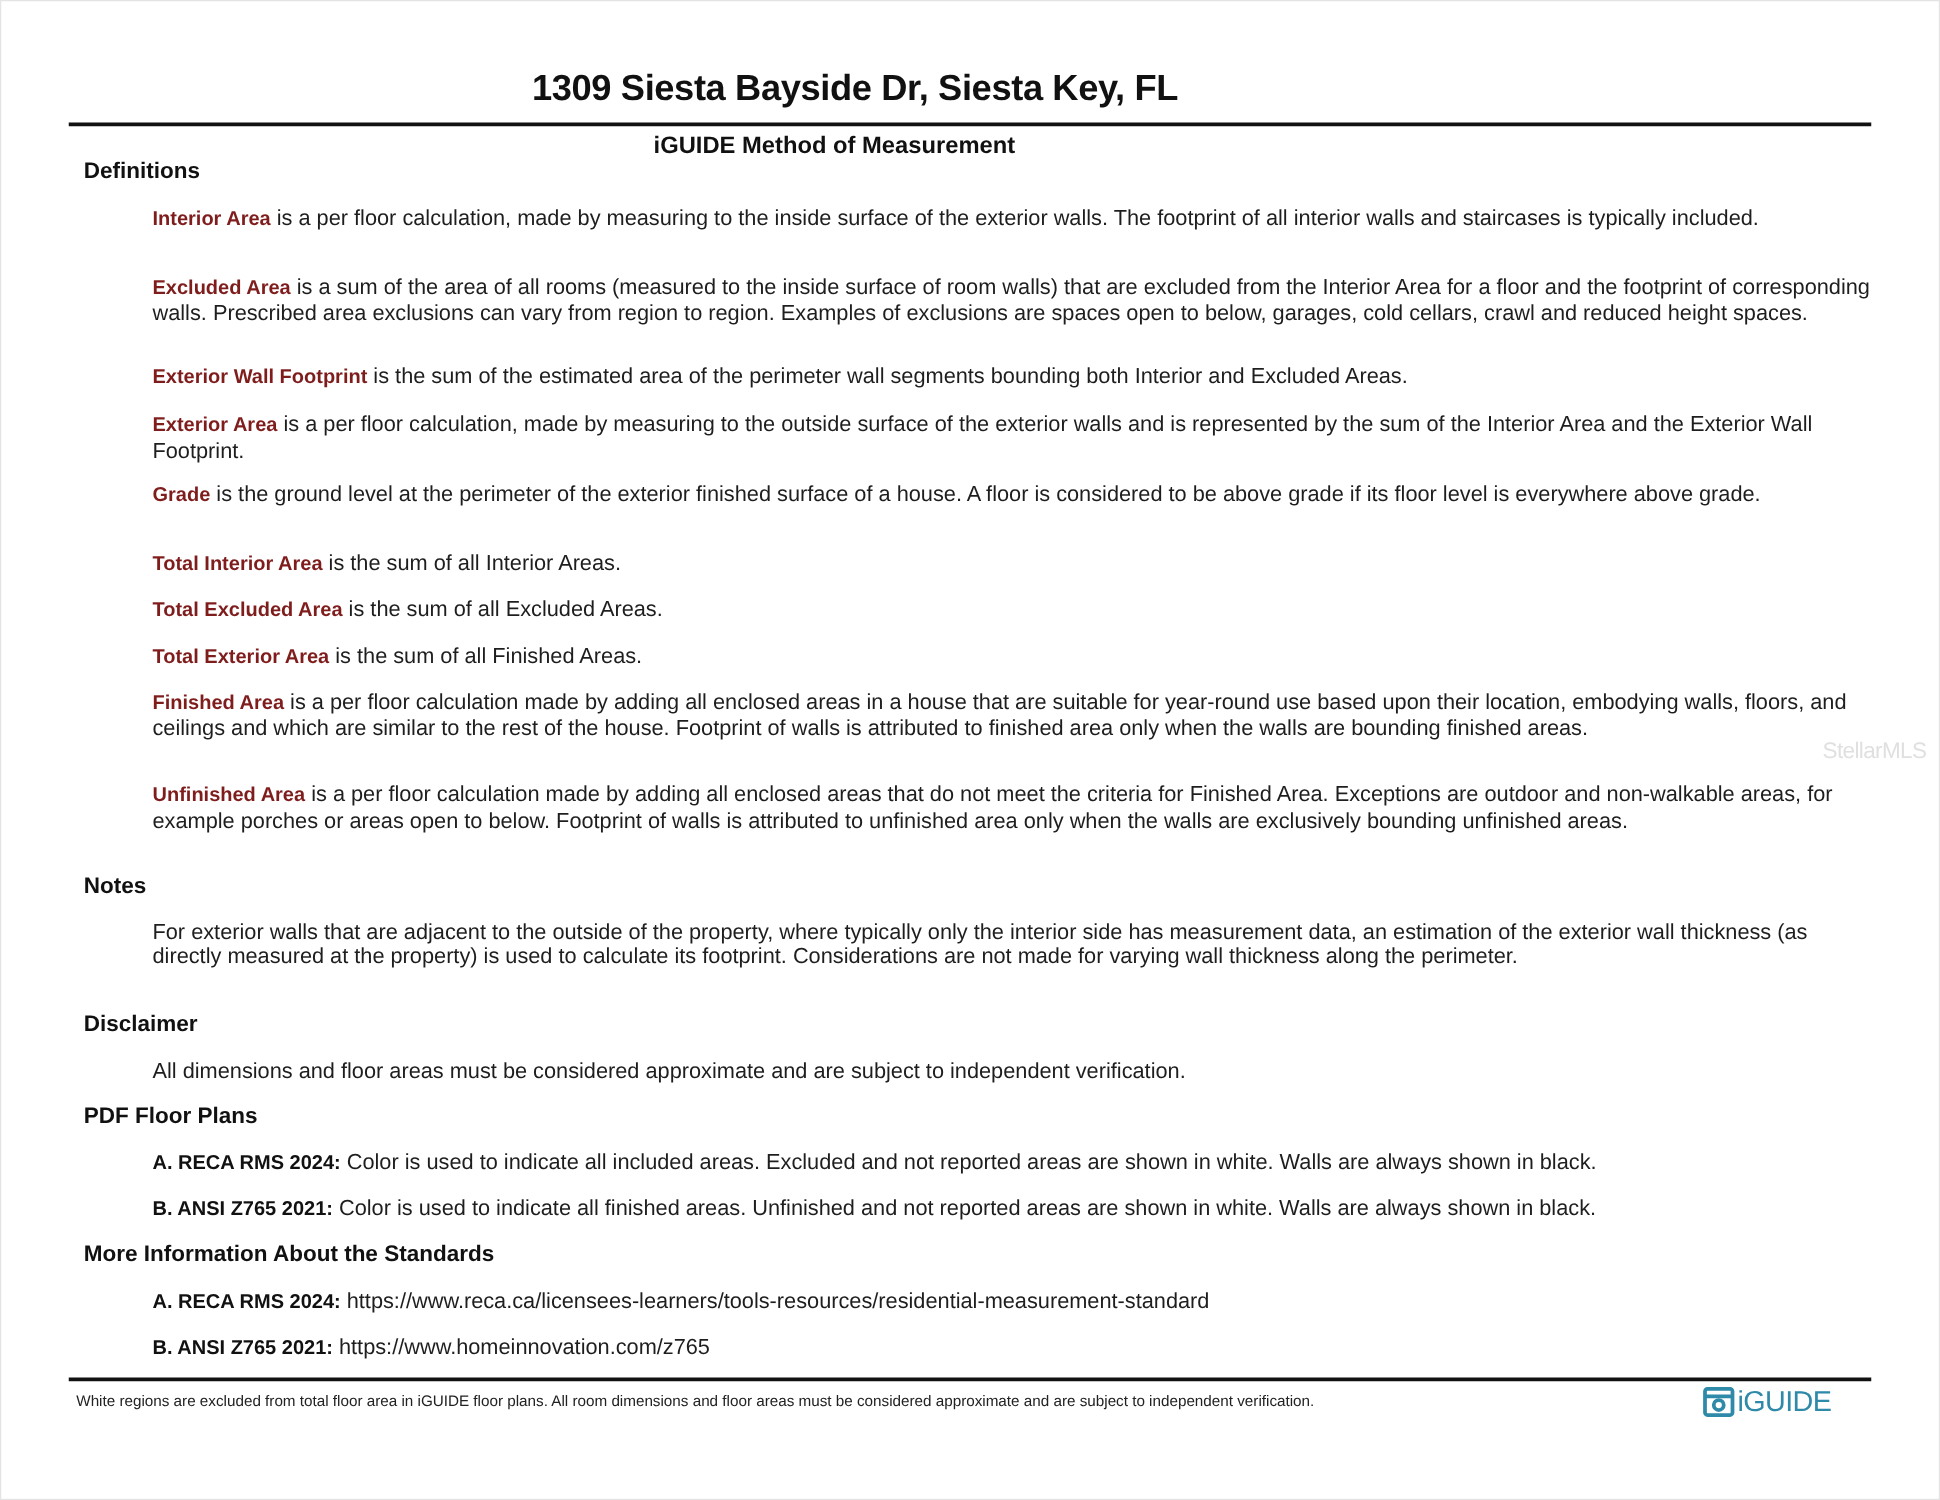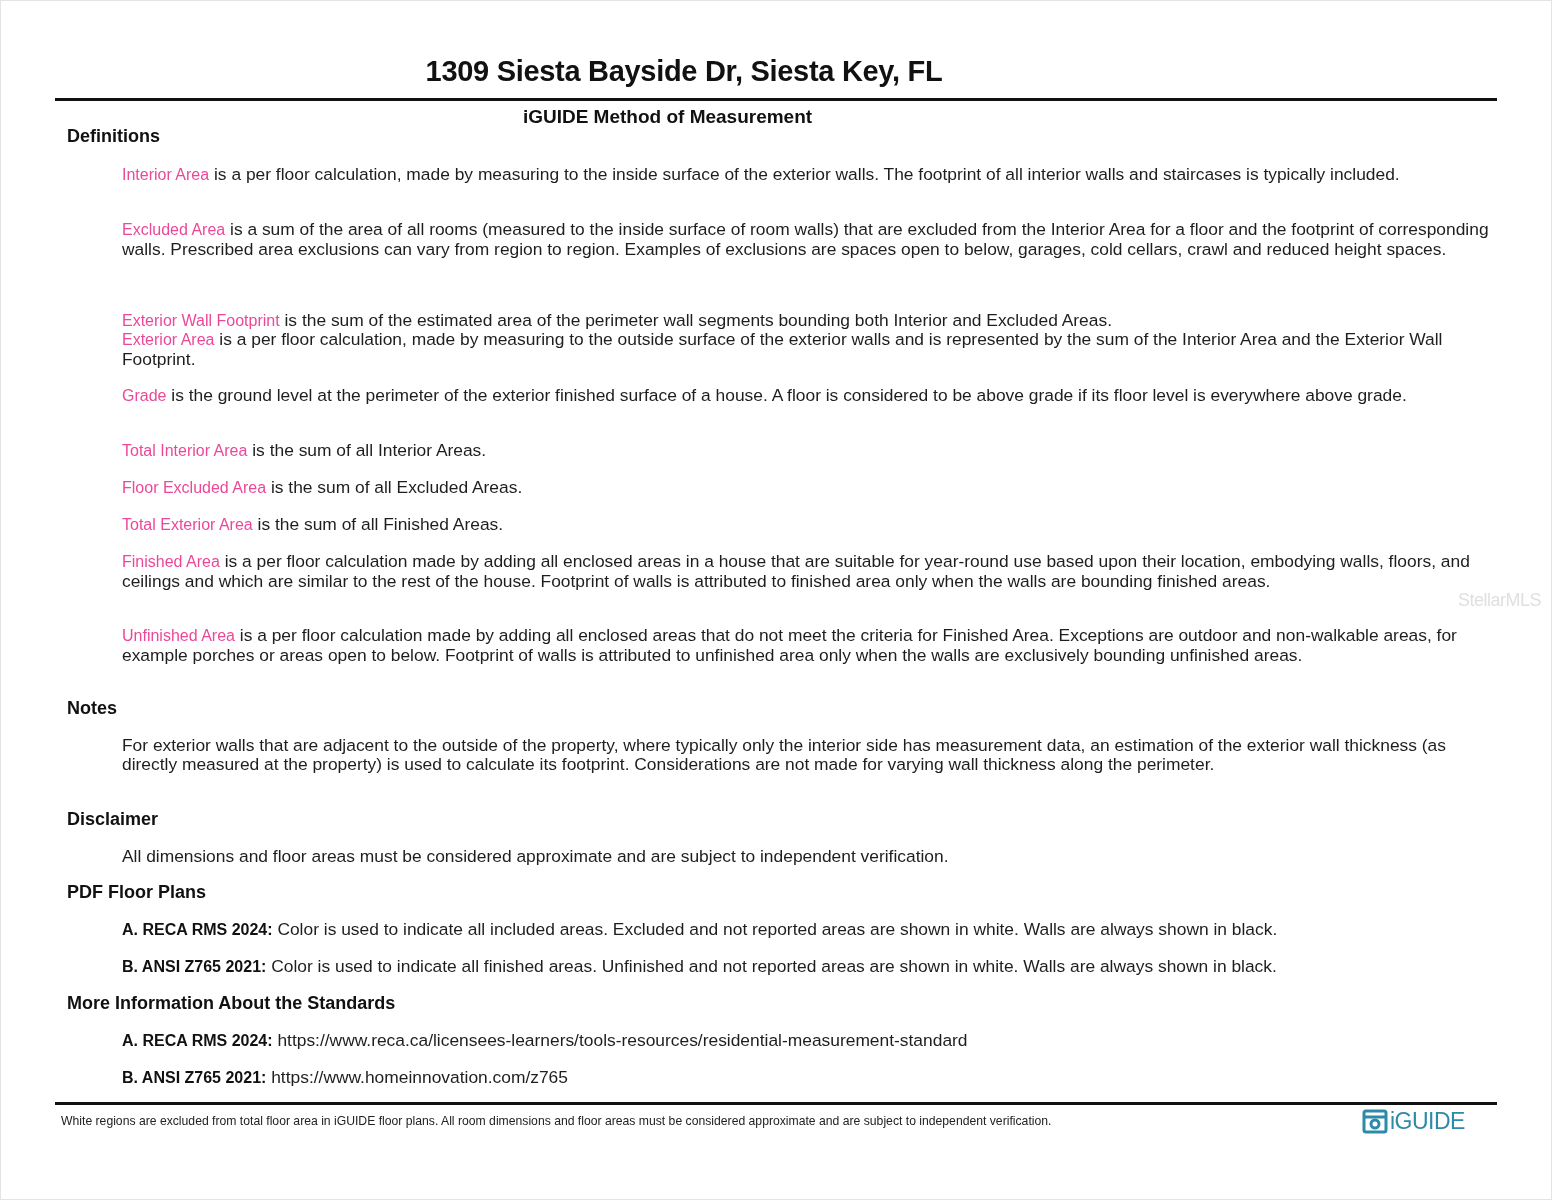--- a/index.html
+++ b/index.html
@@ -14,21 +14,21 @@
   }
   .rule-top { position: absolute; left: 55px; top: 98px; width: 1442px; height: 3px; background: #111; }
   .subtitle {
     position: absolute; left: 0; width: 1335px; top: 106px; text-align: center;
     font-size: 19px; font-weight: bold; color: #111;
   }
   .section-head { position: absolute; left: 67px; font-size: 18px; font-weight: bold; color: #111; }
   .para {
     position: absolute; left: 122px; width: 1375px; font-size: 17.4px; line-height: 18.5px; color: #1e1e1e;
   }
-  .para b { font-weight: normal; font-size: 16px; color: #ec4899; }
+  .para b { font-weight: bold; font-size: 16px; color: #7f1d1d; }
   .para .lbl { font-weight: bold; font-size: 16px; color: #111; text-align: center; }
   .rule-bottom { position: absolute; left: 55px; top: 1102px; width: 1442px; height: 3px; background: #111; }
   .footer-text { position: absolute; left: 61px; top: 1114px; font-size: 12.2px; color: #222; }
   .logo { position: absolute; left: 1362px; top: 1108px; display: flex; align-items: center; color: #2f89a8; }
   .logo-text { font-size: 23px; font-weight: normal; letter-spacing: -0.5px; color: #2f89a8; line-height: 1; }
   .logo-icon { width: 26px; height: 26px; margin-right: 2px; }
   .watermark {
     position: absolute; left: 1458px; top: 590px; font-size: 18px; color: #e0e0e0; letter-spacing: -0.5px;
   }
 </style>
@@ -42,34 +42,34 @@
 <div class="subtitle">iGUIDE Method of Measurement</div>
 
 <div class="section-head" style="top:126px">Definitions</div>
 
 <div class="para" style="top:165px">
   <b>Interior Area</b><span> is a per floor calculation, made by measuring to the inside surface of the exterior walls. The footprint of all interior walls and staircases is typically included.</span>
 </div>
 <div class="para" style="top:220px">
   <b>Excluded Area</b><span> is a sum of the area of all rooms (measured to the inside surface of room walls) that are excluded from the Interior Area for a floor and the footprint of corresponding walls. Prescribed area exclusions can vary from region to region. Examples of exclusions are spaces open to below, garages, cold cellars, crawl and reduced height spaces.</span>
 </div>
-<div class="para" style="top:311px">
+<div class="para" style="top:291px">
   <b>Exterior Wall Footprint</b><span> is the sum of the estimated area of the perimeter wall segments bounding both Interior and Excluded Areas.</span>
 </div>
 <div class="para" style="top:330px">
   <b>Exterior Area</b><span> is a per floor calculation, made by measuring to the outside surface of the exterior walls and is represented by the sum of the Interior Area and the Exterior Wall Footprint.</span>
 </div>
 <div class="para" style="top:386px">
   <b>Grade</b><span> is the ground level at the perimeter of the exterior finished surface of a house. A floor is considered to be above grade if its floor level is everywhere above grade.</span>
 </div>
 <div class="para" style="top:441px">
   <b>Total Interior Area</b><span> is the sum of all Interior Areas.</span>
 </div>
 <div class="para" style="top:478px">
-  <b>Floor Excluded Area</b><span> is the sum of all Excluded Areas.</span>
+  <b>Total Excluded Area</b><span> is the sum of all Excluded Areas.</span>
 </div>
 <div class="para" style="top:515px">
   <b>Total Exterior Area</b><span> is the sum of all Finished Areas.</span>
 </div>
 <div class="para" style="top:552px">
   <b>Finished Area</b><span> is a per floor calculation made by adding all enclosed areas in a house that are suitable for year-round use based upon their location, embodying walls, floors, and ceilings and which are similar to the rest of the house. Footprint of walls is attributed to finished area only when the walls are bounding finished areas.</span>
 </div>
 <div class="para" style="top:626px">
   <b>Unfinished Area</b><span> is a per floor calculation made by adding all enclosed areas that do not meet the criteria for Finished Area. Exceptions are outdoor and non-walkable areas, for example porches or areas open to below. Footprint of walls is attributed to unfinished area only when the walls are exclusively bounding unfinished areas.</span>
 </div>

